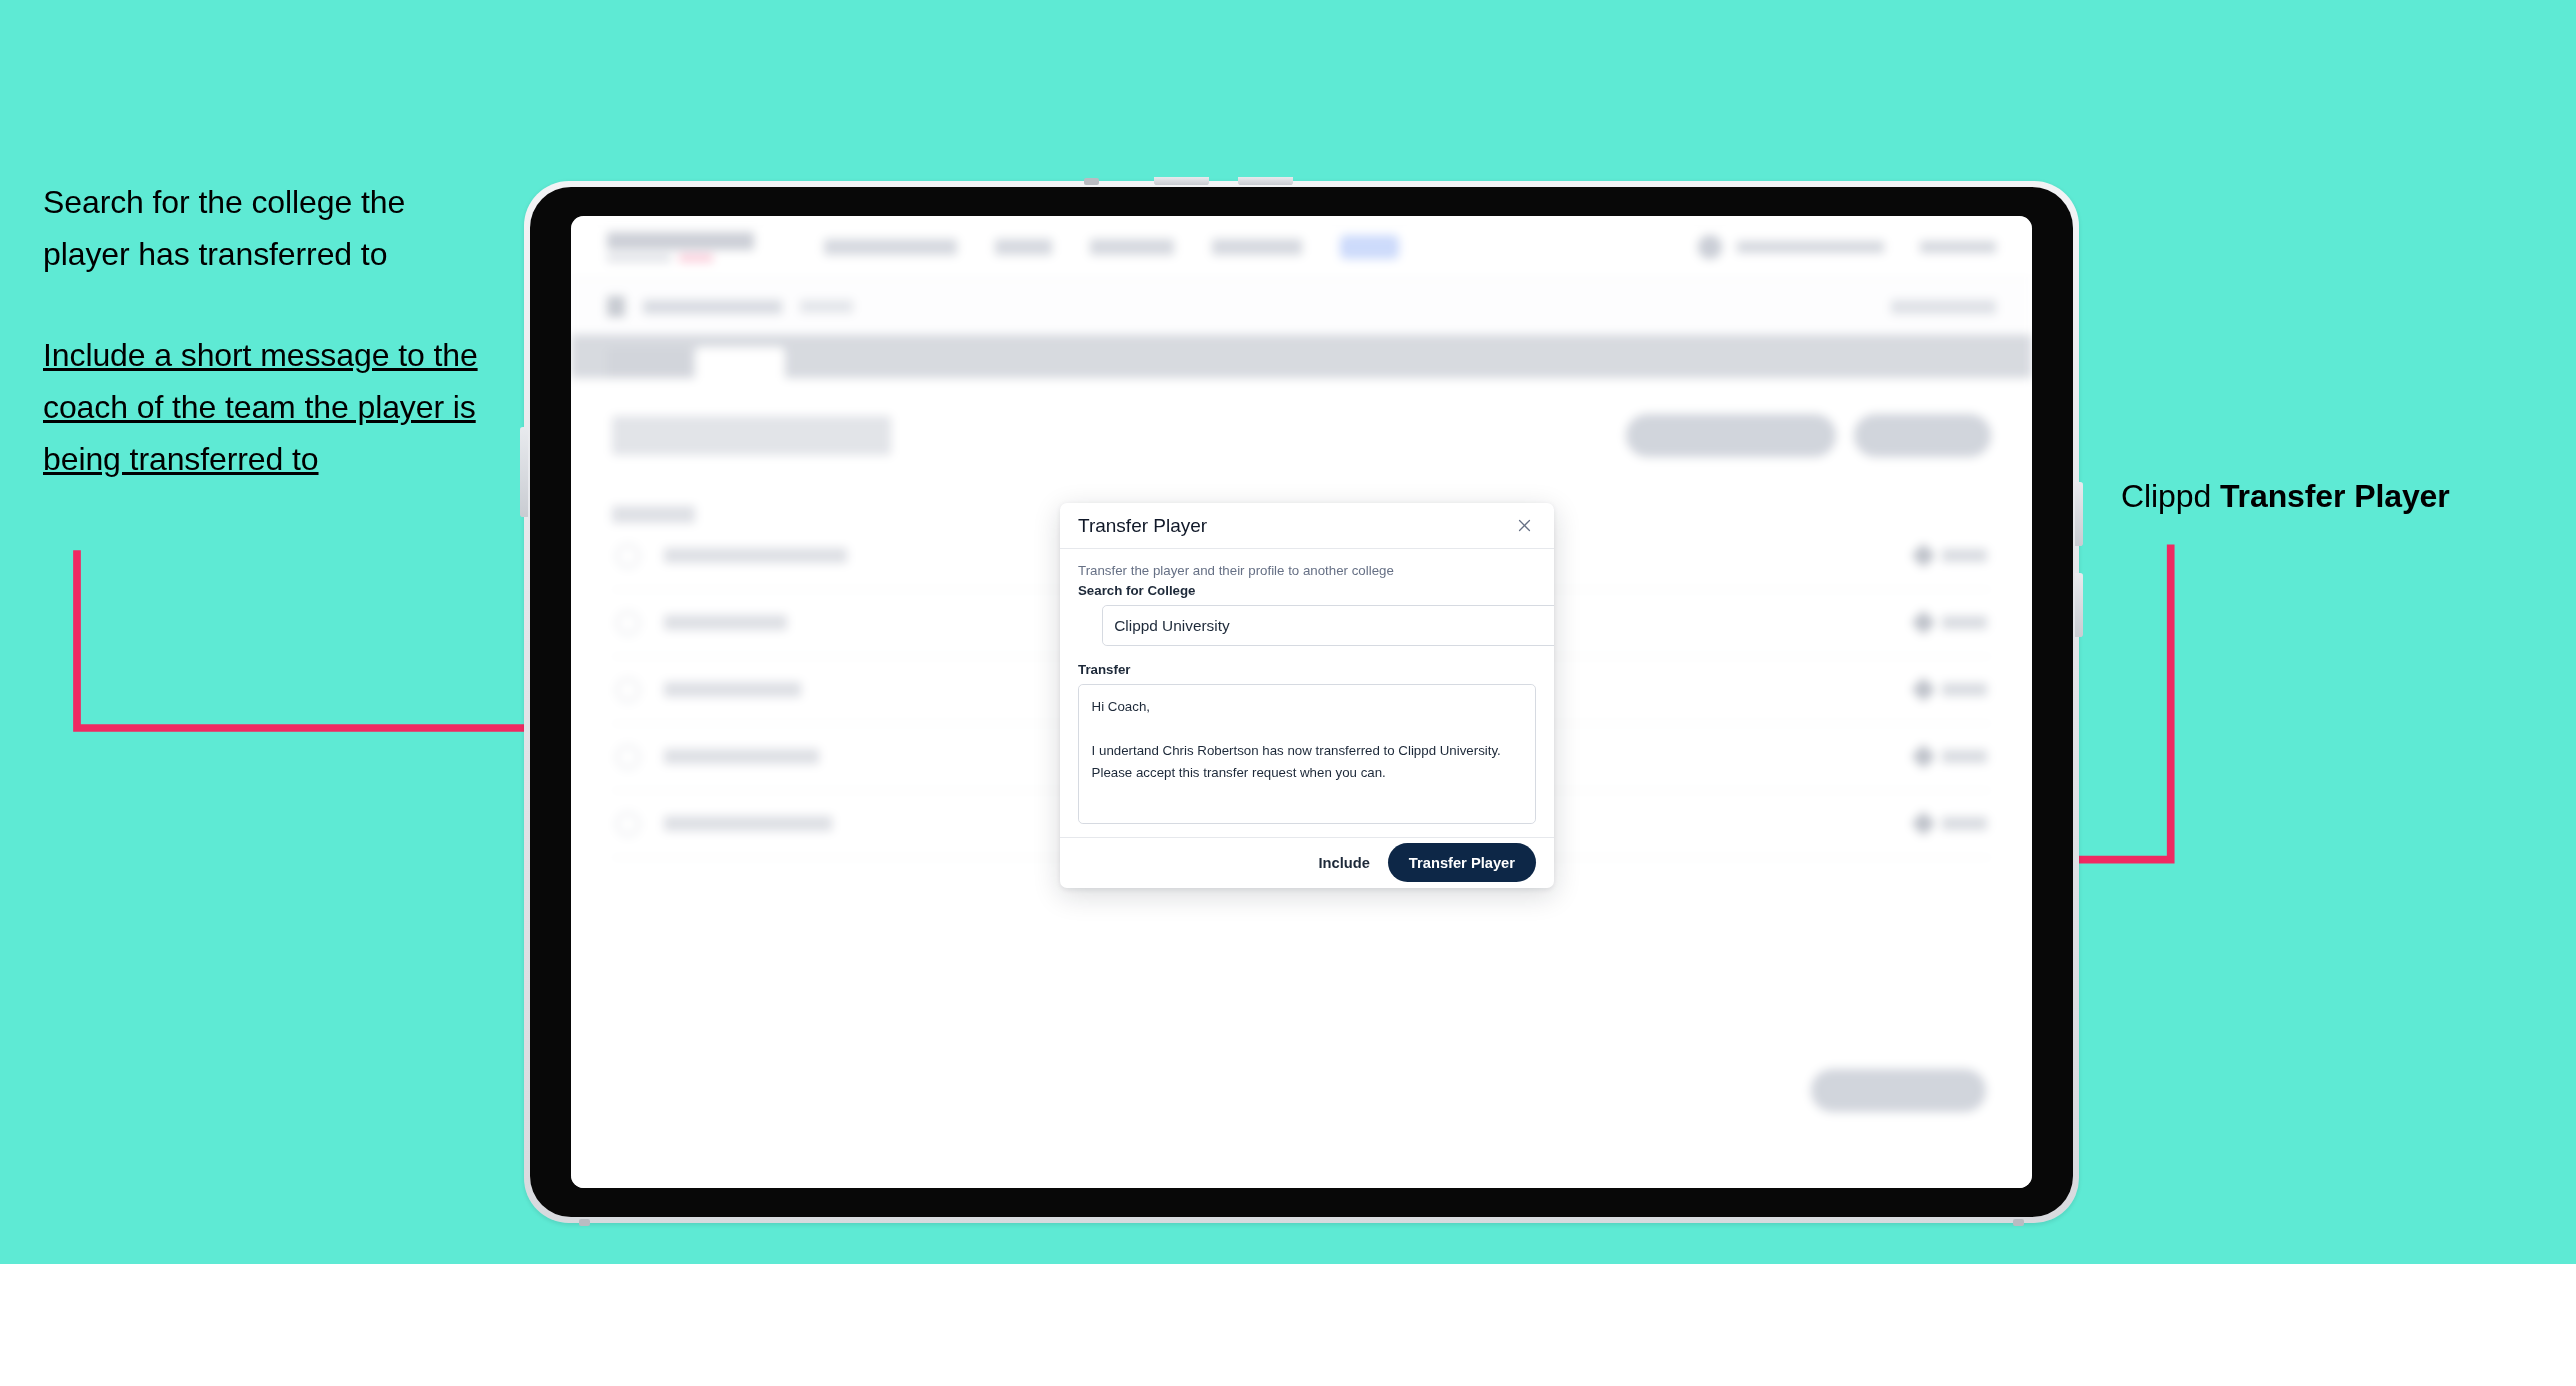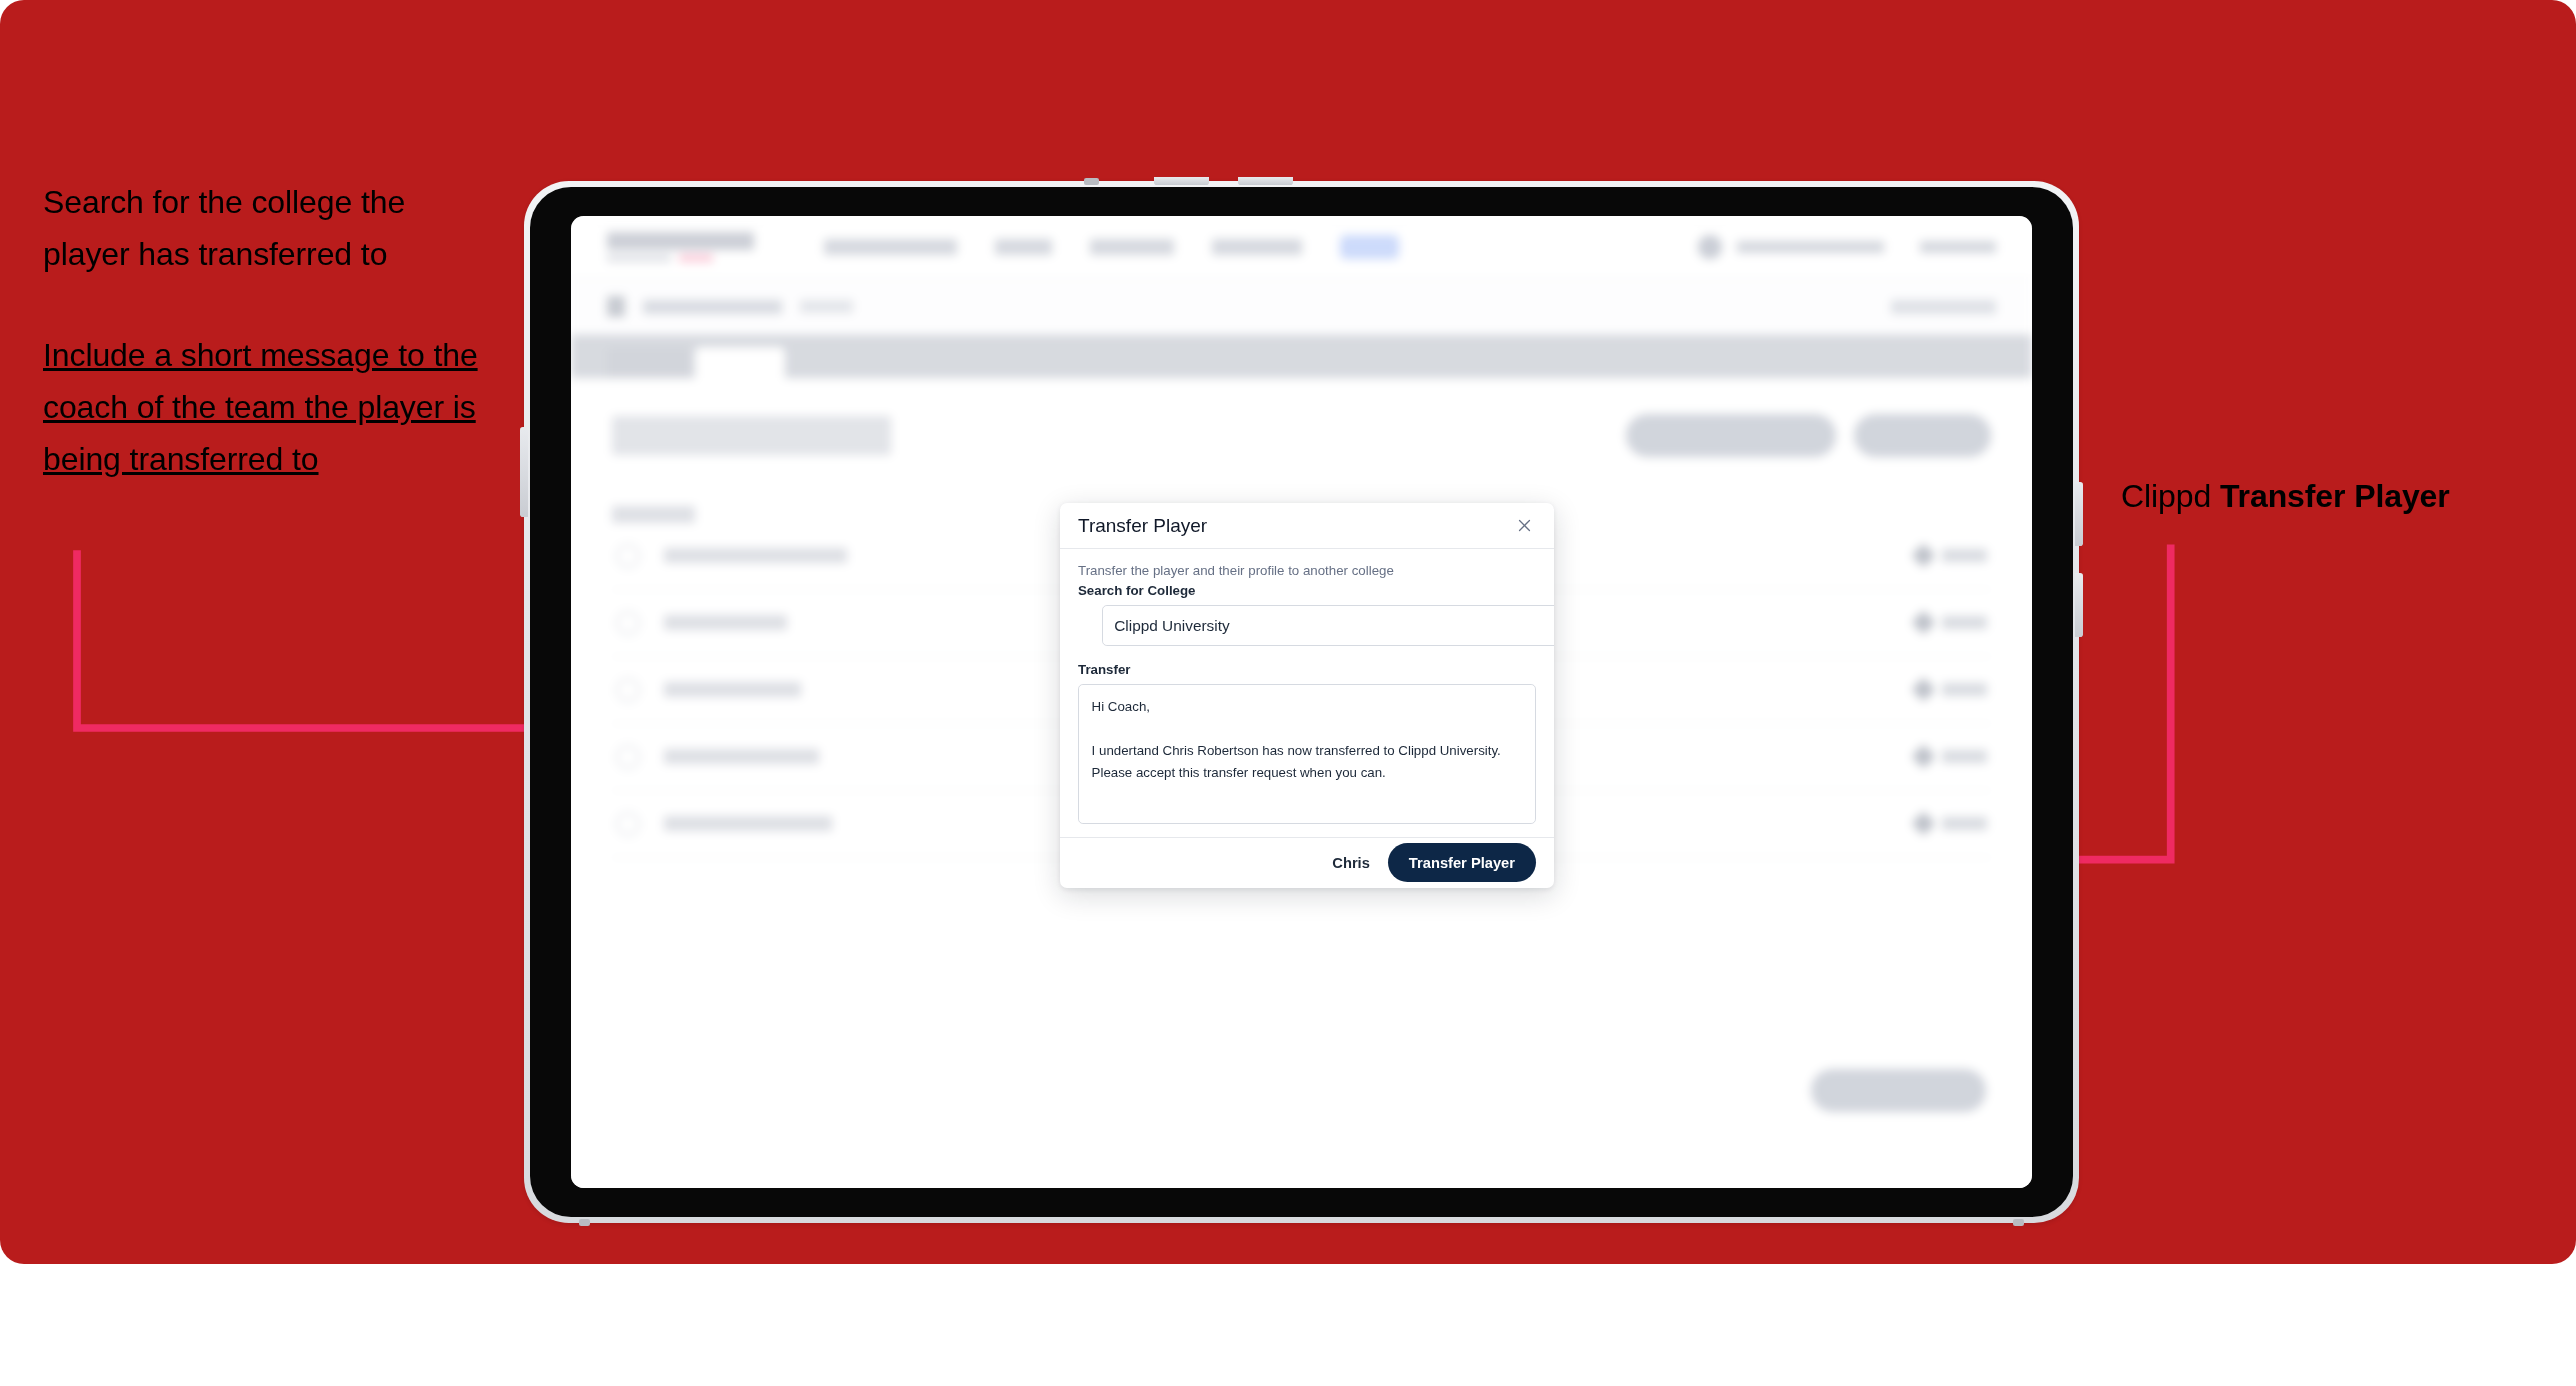--- a/index.html
+++ b/index.html
@@ -2,21 +2,21 @@
 <html style="font-size:11.2px"><head>
 <meta charset="utf-8">
 <style>
   * { box-sizing: border-box; margin: 0; padding: 0; }
   html, body {
     width: 2576px; height: 1386px;
     background: #ffffff;
     font-family: "Liberation Sans", sans-serif;
     overflow: hidden;
   }
-  #stage { position: relative; width: 2576px; height: 1264px; background: #b91c1c; border-radius: 24px; }
+  #stage { position: relative; width: 2576px; height: 1264px; background: #5eead4; }
 
   
   .annot {
     position: absolute;
     color: #000;
     font-family: "Liberation Sans", sans-serif;
     font-weight: 400;
     letter-spacing: -0.1px;
   }
   #annot-left-1 { left: 43px; top: 176px; width: 448px; font-size: 32px; line-height: 52px; }
@@ -326,19 +326,19 @@
 
       <div class="spacer-22"></div>
 
       <div class="field-label">Transfer</div>
       <textarea class="msg-box" style="">Hi Coach,
 
 I undertand Chris Robertson has now transferred to Clippd University. Please accept this transfer request when you can.</textarea>
     </div>
 
     <div class="modal-footer">
-      <button class="btn-cancel">Chris</button>
+      <button class="btn-cancel">Include</button>
       <button class="btn-primary">Transfer Player</button>
     </div>
   </div>
 
 </div>
 
 
 </body></html>

